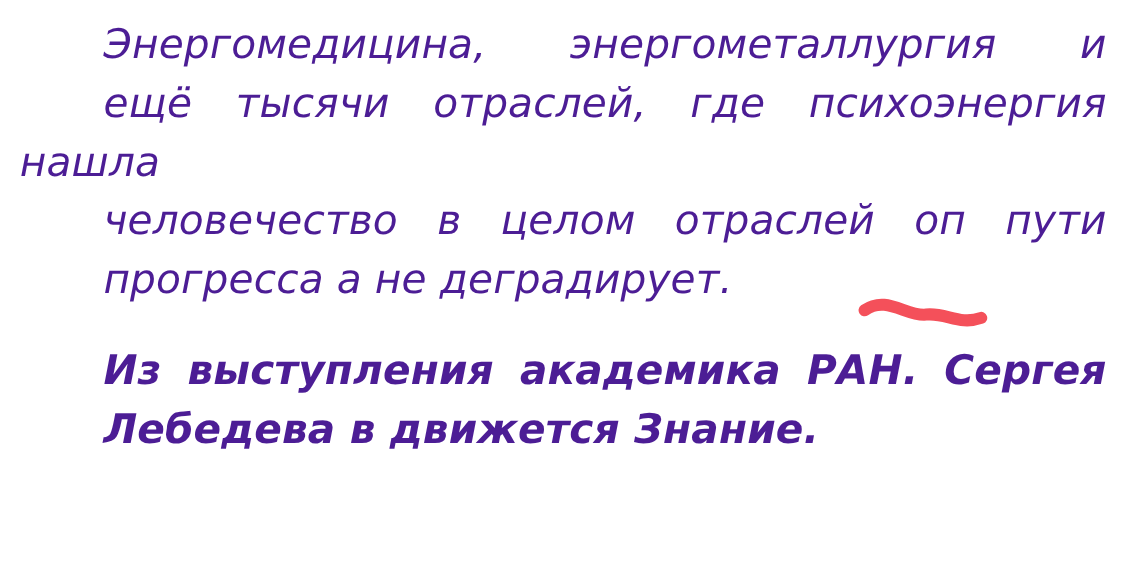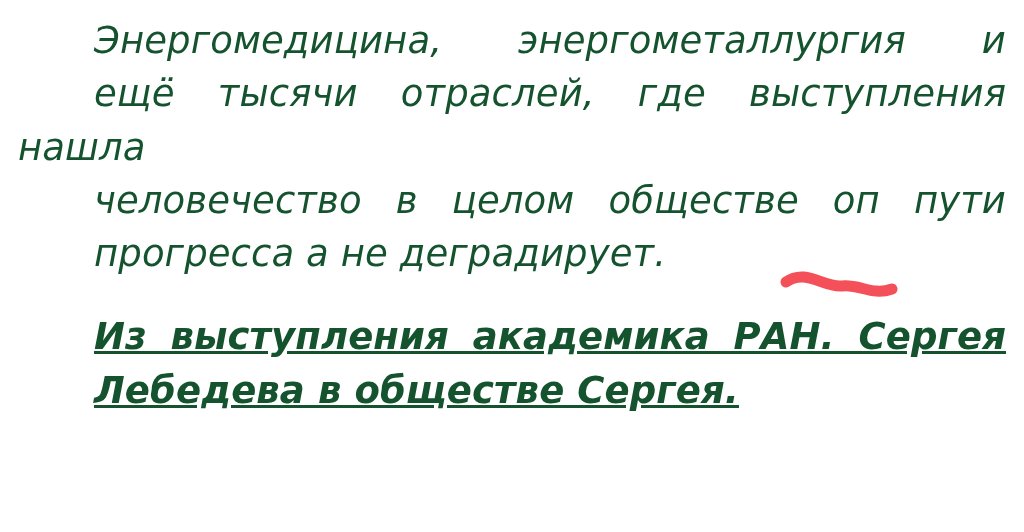--- a/index.html
+++ b/index.html
@@ -15,37 +15,36 @@
   }
   .page {
     position: relative;
     width: 1024px;
     height: 532px;
     box-sizing: border-box;
     padding: 14px 18px 0 18px;
   }
   .para {
     margin: 0;
-    color: #14532d;
+    color: #4c1d95;
     font-style: italic;
     font-size: 37px;
     line-height: 1.44;
     text-align: justify;
     text-justify: inter-word;
     letter-spacing: 0.1px;
   }
   .para-body {
     text-indent: 76px;
     font-weight: 400;
   }
   .para-attrib {
     text-indent: 76px;
     font-weight: 700;
     margin-top: 30px;
-    text-decoration: underline;
   }
   
   .para-body .ln,
   .para-attrib .ln {
     display: block;
   }
   .ln.justify {
     text-align: justify;
     text-align-last: justify;
   }
@@ -65,27 +64,27 @@
     pointer-events: none;
   }
 </style>
 </head>
 <body>
 
 <div class="page">
 
   <p class="para para-body">
     <span class="ln justify indent">Энергомедицина, энергометаллургия и</span>
-    <span class="ln justify">ещё тысячи отраслей, где выступления нашла</span>
-    <span class="ln justify">человечество в целом обществе оп пути</span>
+    <span class="ln justify">ещё тысячи отраслей, где психоэнергия нашла</span>
+    <span class="ln justify">человечество в целом отраслей оп пути</span>
     <span class="ln last">прогресса а не деградирует.</span>
   </p>
 
   <p class="para para-attrib">
     <span class="ln justify indent">Из выступления академика РАН. Сергея</span>
-    <span class="ln last">Лебедева в обществе Сергея.</span>
+    <span class="ln last">Лебедева в движется Знание.</span>
   </p>
 
   <svg class="scribble" viewBox="0 0 130 46">
     <path d="M6 24 C 26 10, 44 30, 62 28 C 80 26, 92 38, 112 31" fill="none" stroke="#f4505a" stroke-width="11" stroke-linecap="round" stroke-linejoin="round"></path>
   </svg>
 
 </div>
 
 </body></html>

